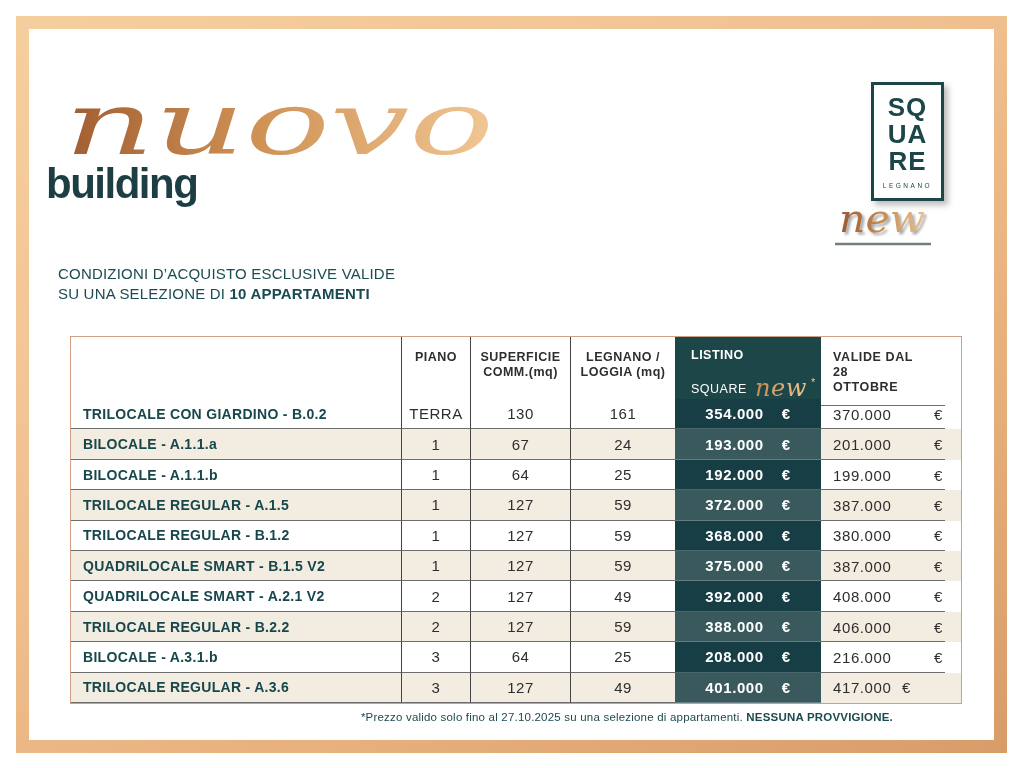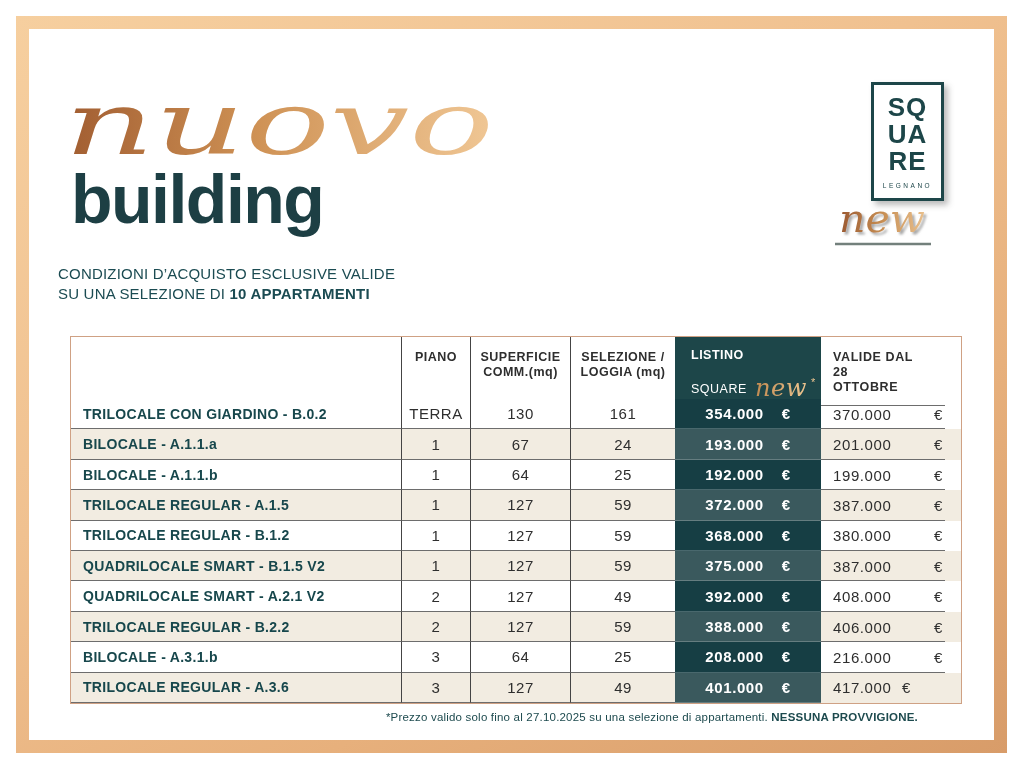--- a/index.html
+++ b/index.html
@@ -15,22 +15,22 @@
     position:absolute; left:16px; top:16px; right:16px; bottom:15px;
     background:linear-gradient(150deg,#f6cf9f 0%,#f0c190 40%,#e7b07c 70%,#d89c69 100%);
   }
   .frame-inner {
     position:absolute; left:13px; top:13px; right:13px; bottom:13px;
     background:#ffffff;
   }
   
   .nuovo-svg { position:absolute; left:62px; top:78px; width:440px; height:104px; }
   .title-main {
-    position:absolute; left:71px; top:160px;
-    font-size:68px; font-weight:bold; color:#1d3f44; letter-spacing:-1.5px;
+    position:absolute; left:46px; top:160px;
+    font-size:42px; font-weight:bold; color:#1d3f44; letter-spacing:-1.5px;
   }
   .subtitle {
     position:absolute; left:58px; top:264px;
     font-size:15px; line-height:20px; color:#1b4b52; letter-spacing:0.2px;
   }
   .subtitle b { font-weight:bold; }
   
   .logo-box {
     position:absolute; left:871px; top:82px; width:73px; height:119px;
     border:3px solid #1d4649; background:#ffffff;
@@ -71,21 +71,21 @@
   
   .h-txt { font-weight:bold; color:#2e2e2e; font-size:12.5px; line-height:15px; padding-top:13px; text-align:center; width:100%; }
   .h-sq { background:#1d4649; border-bottom:none; flex-direction:column; align-items:flex-start; justify-content:flex-start; padding:11px 0 0 16px; }
   .h-sq .l1 { color:#ffffff; font-weight:bold; font-size:12.5px; letter-spacing:0.5px; }
   .h-sq .l2 { display:flex; align-items:flex-start; color:#ffffff; font-weight:normal; font-size:12.5px; letter-spacing:0.5px; margin-top:2px; }
   .h-sq .new-svg { width:66px; height:30px; margin:-6px 0 0 6px; }
   .h-dal { padding-left:12px; }
   .h-dal .h-txt { text-align:left; }
   
   .footer {
-    position:absolute; right:105px; top:711px;
+    position:absolute; right:130px; top:711px;
     font-size:11.5px; color:#1d4a4e; letter-spacing:0.2px;
   }
   .footer b { font-weight:bold; }
 </style>
 </head>
 <body>
 
 <div class="frame">
   <div class="frame-inner"></div>
 </div>
@@ -136,21 +136,21 @@
       <div class="h-txt">PIANO</div>
     </div>
     <div class="cell c-sup">
       <div class="h-txt">
         <span>SUPERFICIE</span><br>
         <span>COMM.(mq)</span>
       </div>
     </div>
     <div class="cell c-giar">
       <div class="h-txt">
-        <span>SELEZIONE /</span><br>
+        <span>LEGNANO /</span><br>
         <span>LOGGIA (mq)</span>
       </div>
     </div>
     <div class="cell c-sq h-sq">
       <div class="l1">LISTINO</div>
       <div class="l2">
         <span>SQUARE</span>
         <svg class="new-svg" viewBox="0 0 66 30">
           <defs>
             <linearGradient id="goldGrad3" x1="0" y1="0" x2="1" y2="0">

